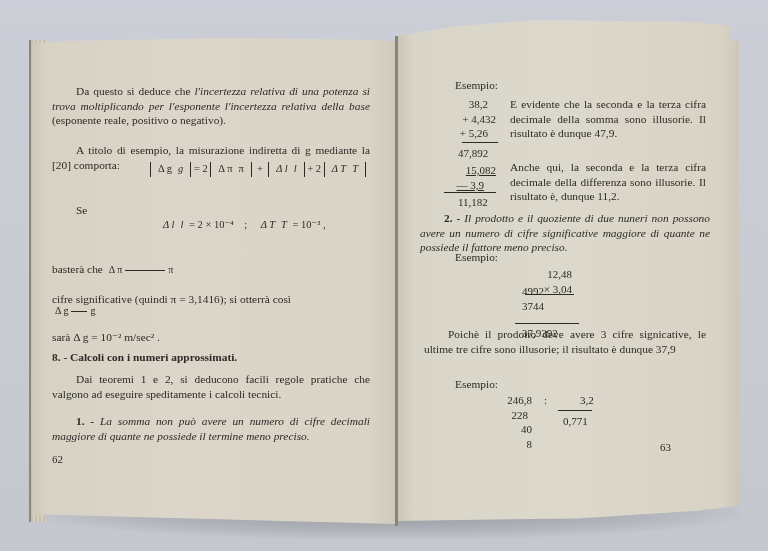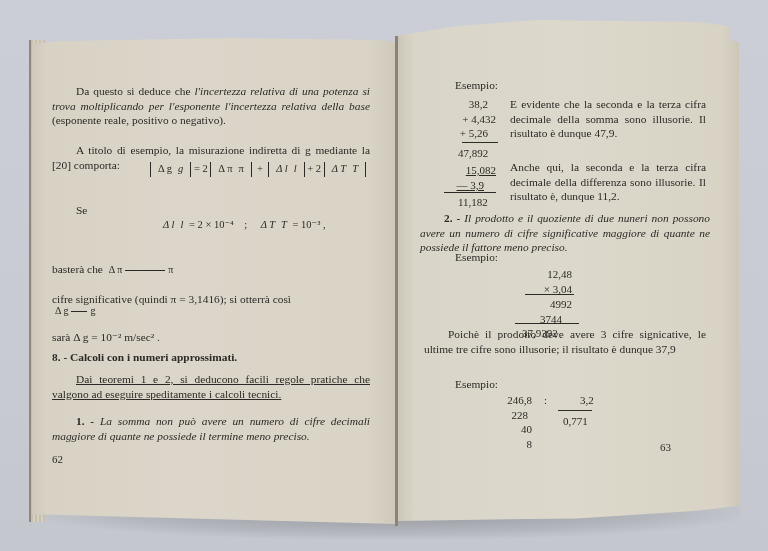--- a/index.html
+++ b/index.html
@@ -135,21 +135,21 @@
       <span class="frac" style="font-size:10px;">
           <span class="num">Δ g</span>
           <span class="bar" style="width:16px"></span>
           <span class="num">g</span>
         </span>
     </div>
     <div class="p" style="top:330px; left:0; width:318px; white-space:nowrap;">sarà Δ g = 10⁻² m/sec² .</div>
 
     <div class="p b" style="top:350px; left:0; width:318px; white-space:nowrap;">8. - Calcoli con i numeri approssimati.</div>
 
-    <div class="p ind" style="top:372px; left:0; width:318px;text-decoration:underline;">Dai teoremi 1 e 2, si deducono facili regole pratiche che valgono ad eseguire speditamente i calcoli tecnici.</div>
+    <div class="p ind" style="top:372px; left:0; width:318px;">Dai teoremi 1 e 2, si deducono facili regole pratiche che valgono ad eseguire speditamente i calcoli tecnici.</div>
 
     <div class="p ind" style="top:414px; left:0; width:318px;">
       <span class="b">1. -</span> <span class="it">La somma non può avere un numero di cifre decimali maggiore di quante ne possiede il termine meno preciso.</span>
     </div>
 
     <div class="pagenum" style="top:452px; left:0;">62</div>
   </div>
 
   <div class="page-content right-content">
     <div class="p" style="top:78px; left:35px;">Esempio:</div>
@@ -175,21 +175,21 @@
       <span class="b">2. -</span> <span class="it">Il prodotto e il quoziente di due nuneri non possono avere un numero di cifre significative maggiore di quante ne possiede il fattore meno preciso.</span>
     </div>
 
     <div class="p" style="top:250px; left:35px;">Esempio:</div>
 
     <div class="arith" style="top:267px; left:102px; width:50px; text-align:right;">
       <div>12,48</div>
       <div>× 3,04</div>
     </div>
     <div class="rule" style="top:294px; left:105px; width:49px;"></div>
-    <div class="arith" style="top:297px; left:102px; width:50px; text-align:right;">
+    <div class="arith" style="top:284px; left:102px; width:50px; ">
       <div>4992</div>
       <div style="padding-right:10px">3744</div>
     </div>
     <div class="rule" style="top:323px; left:95px; width:64px;"></div>
     <div class="arith" style="top:326px; left:102px;">37,9392</div>
 
     <div class="p ind" style="top:327px; left:4px; width:282px;">Poichè il prodotto deve avere 3 cifre signicative, le ultime tre cifre sono illusorie; il risultato è dunque 37,9</div>
 
     <div class="p" style="top:377px; left:35px;">Esempio:</div>
 

